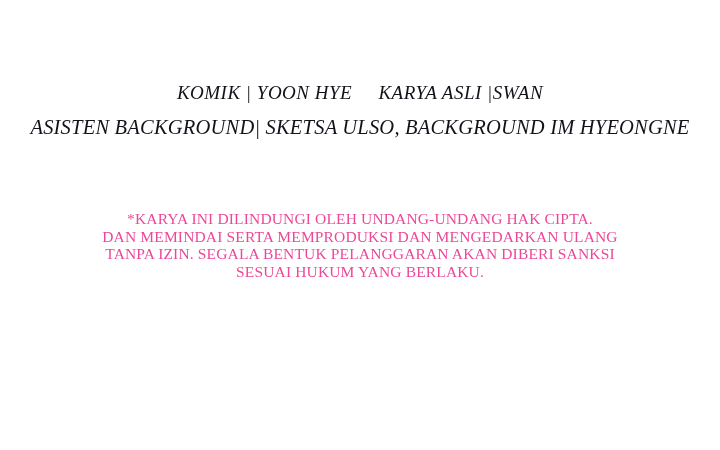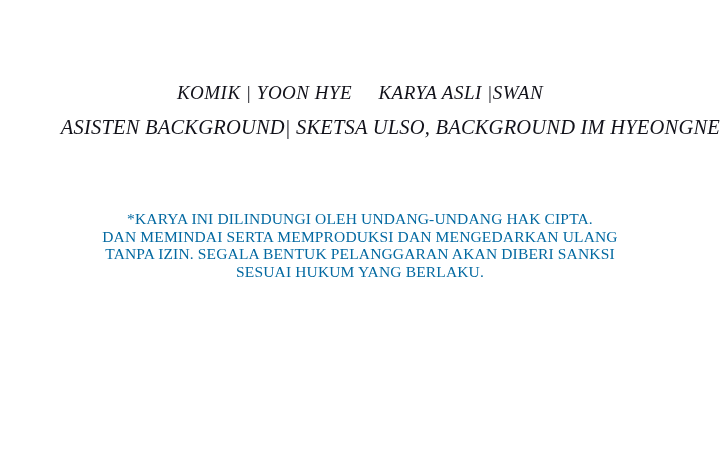--- a/index.html
+++ b/index.html
@@ -39,36 +39,35 @@
   .credit-line.line1 {
     font-size: 19px;
     letter-spacing: 0.5px;
   }
   .credit-line.line2 {
     font-size: 19.5px;
   }
   .credit-line.line3 {
     font-size: 20.5px;
     letter-spacing: 0.2px;
-    text-align: right;
   }
   .notice {
     position: absolute;
     top: 210px;
     left: 0;
     width: 720px;
     text-align: center;
   }
   .notice-line {
     font-family: "Liberation Serif", serif;
     font-size: 15.5px;
     line-height: 17.5px;
     letter-spacing: 0.15px;
     white-space: pre;
-    color: #0369a1;
+    color: #ec4899;
   }
 </style>
 </head>
 <body>
 
 <div class="page">
 
   <div class="credits">
     <div class="credit-line line1">KOMIK | YOON HYE     KARYA ASLI |SWAN</div>
     <div class="credit-line line3">ASISTEN BACKGROUND| SKETSA ULSO, BACKGROUND IM HYEONGNE</div>

